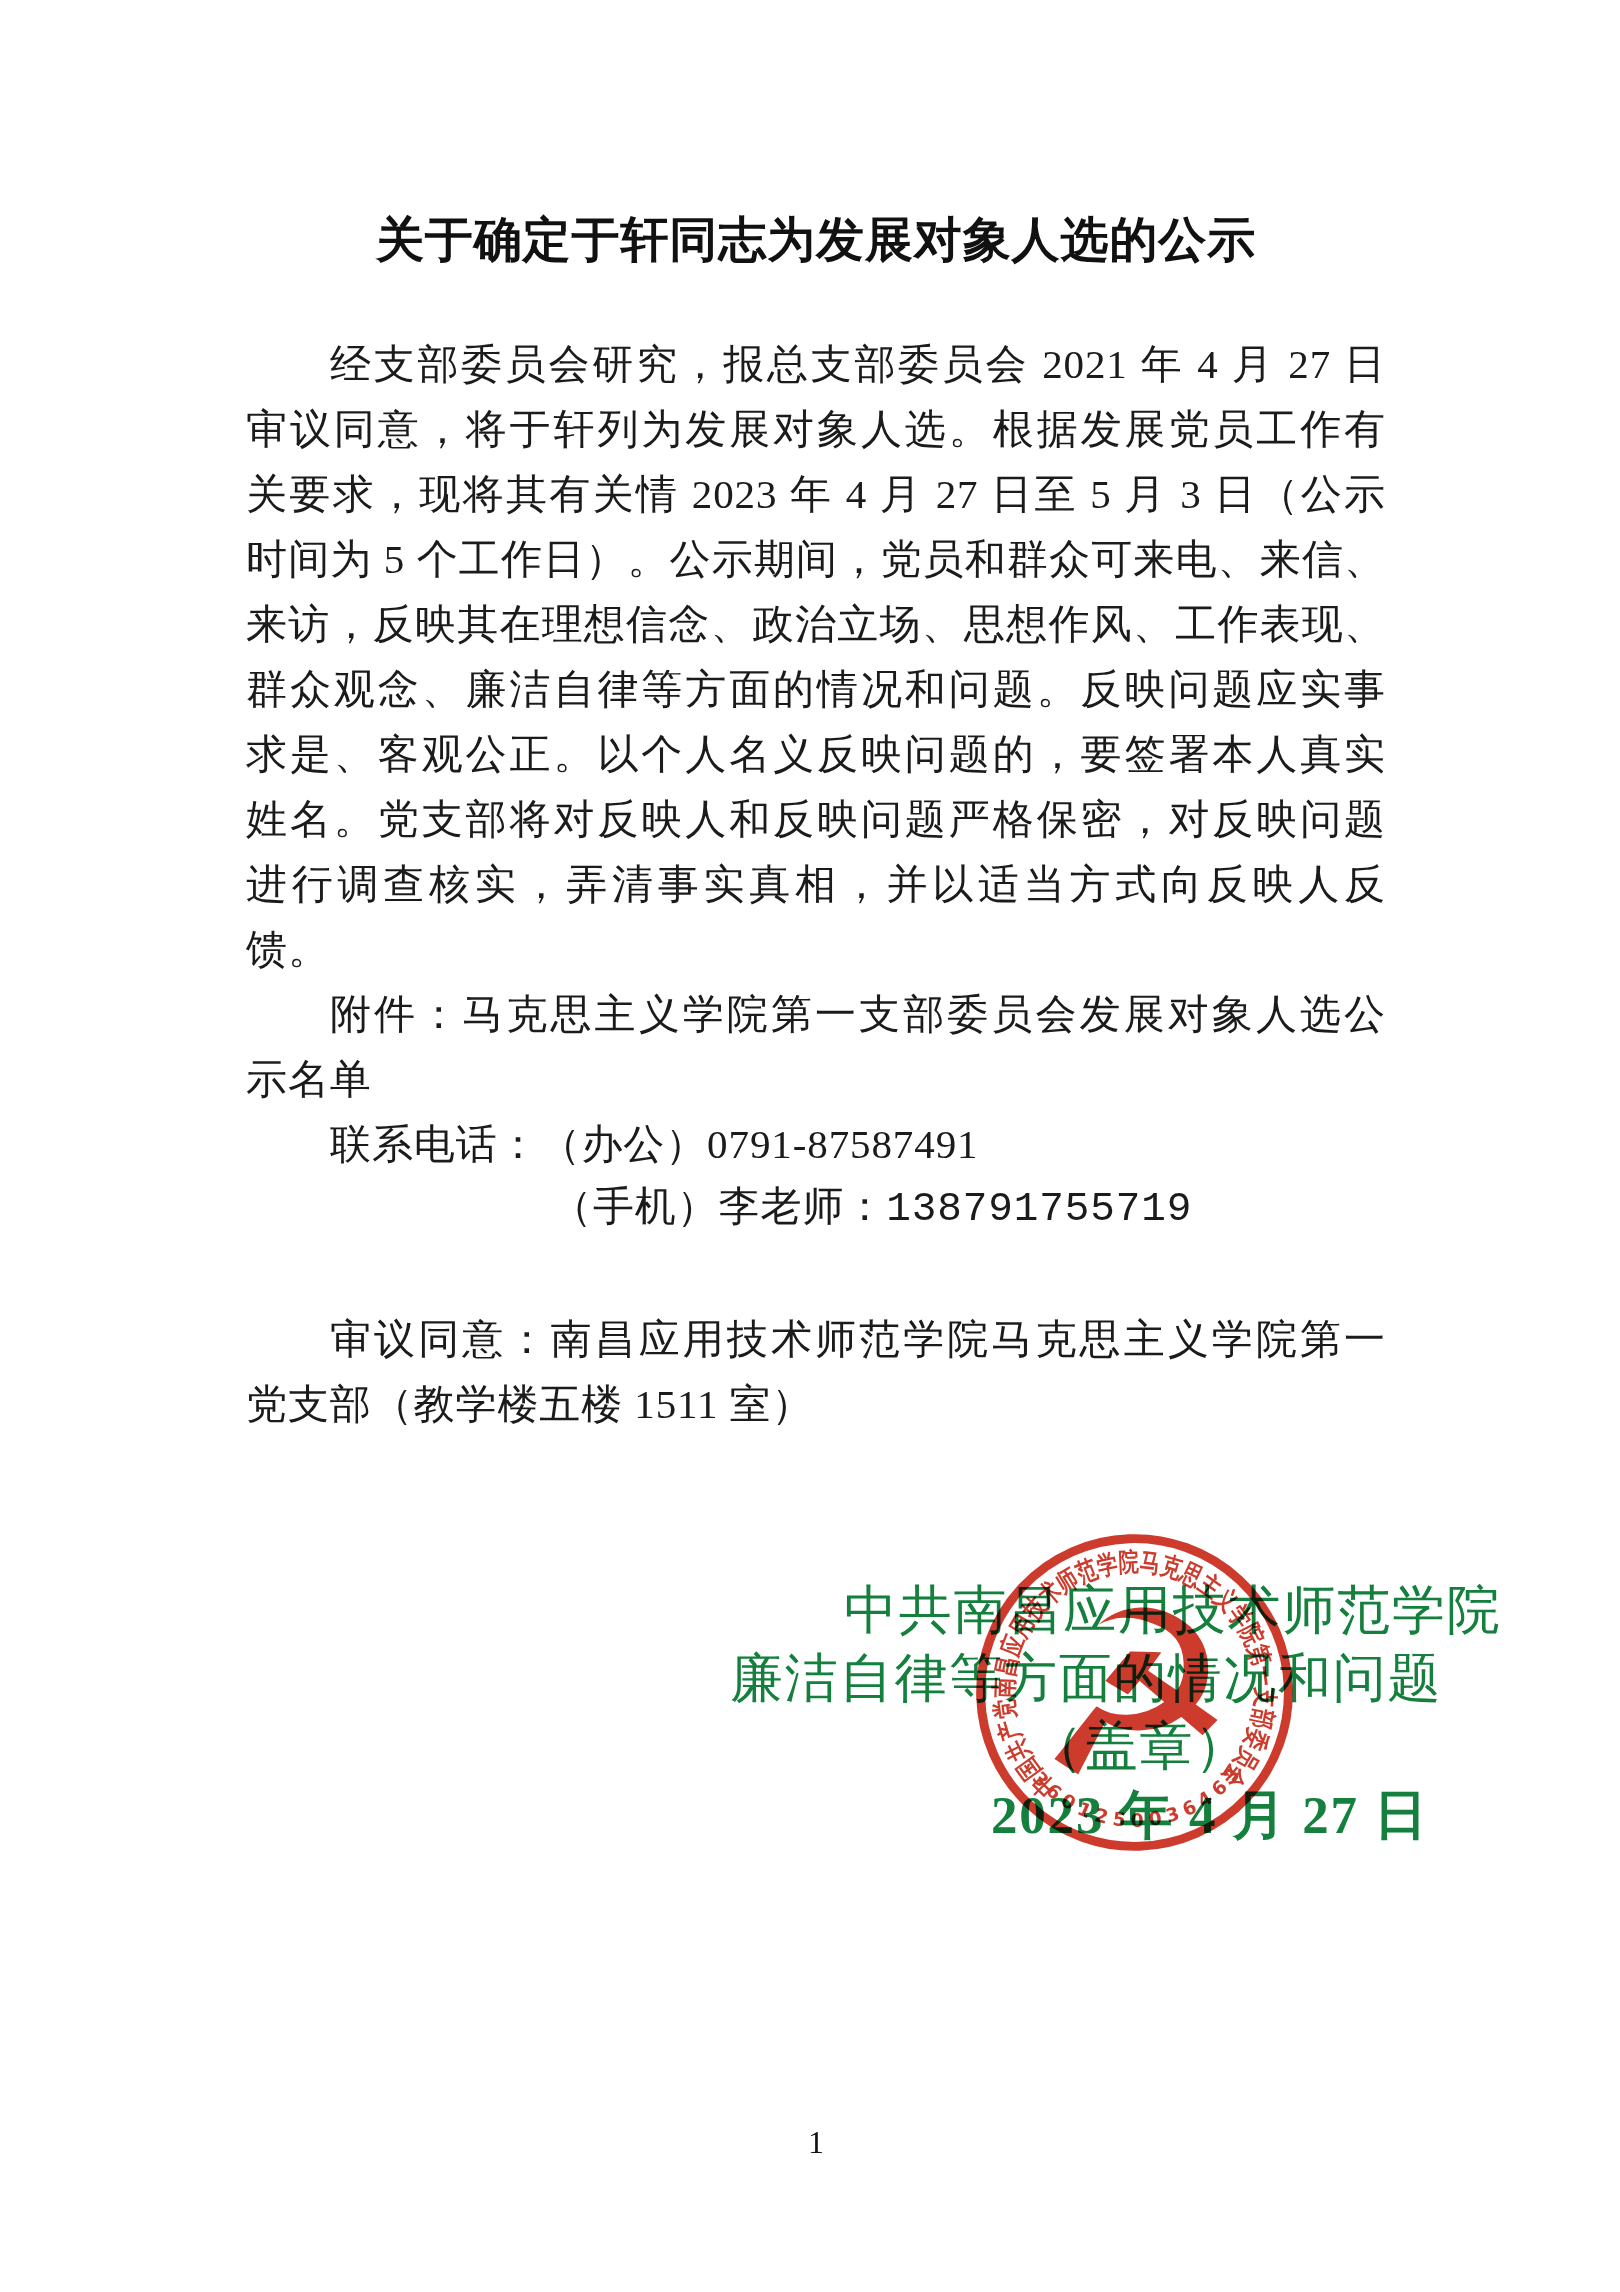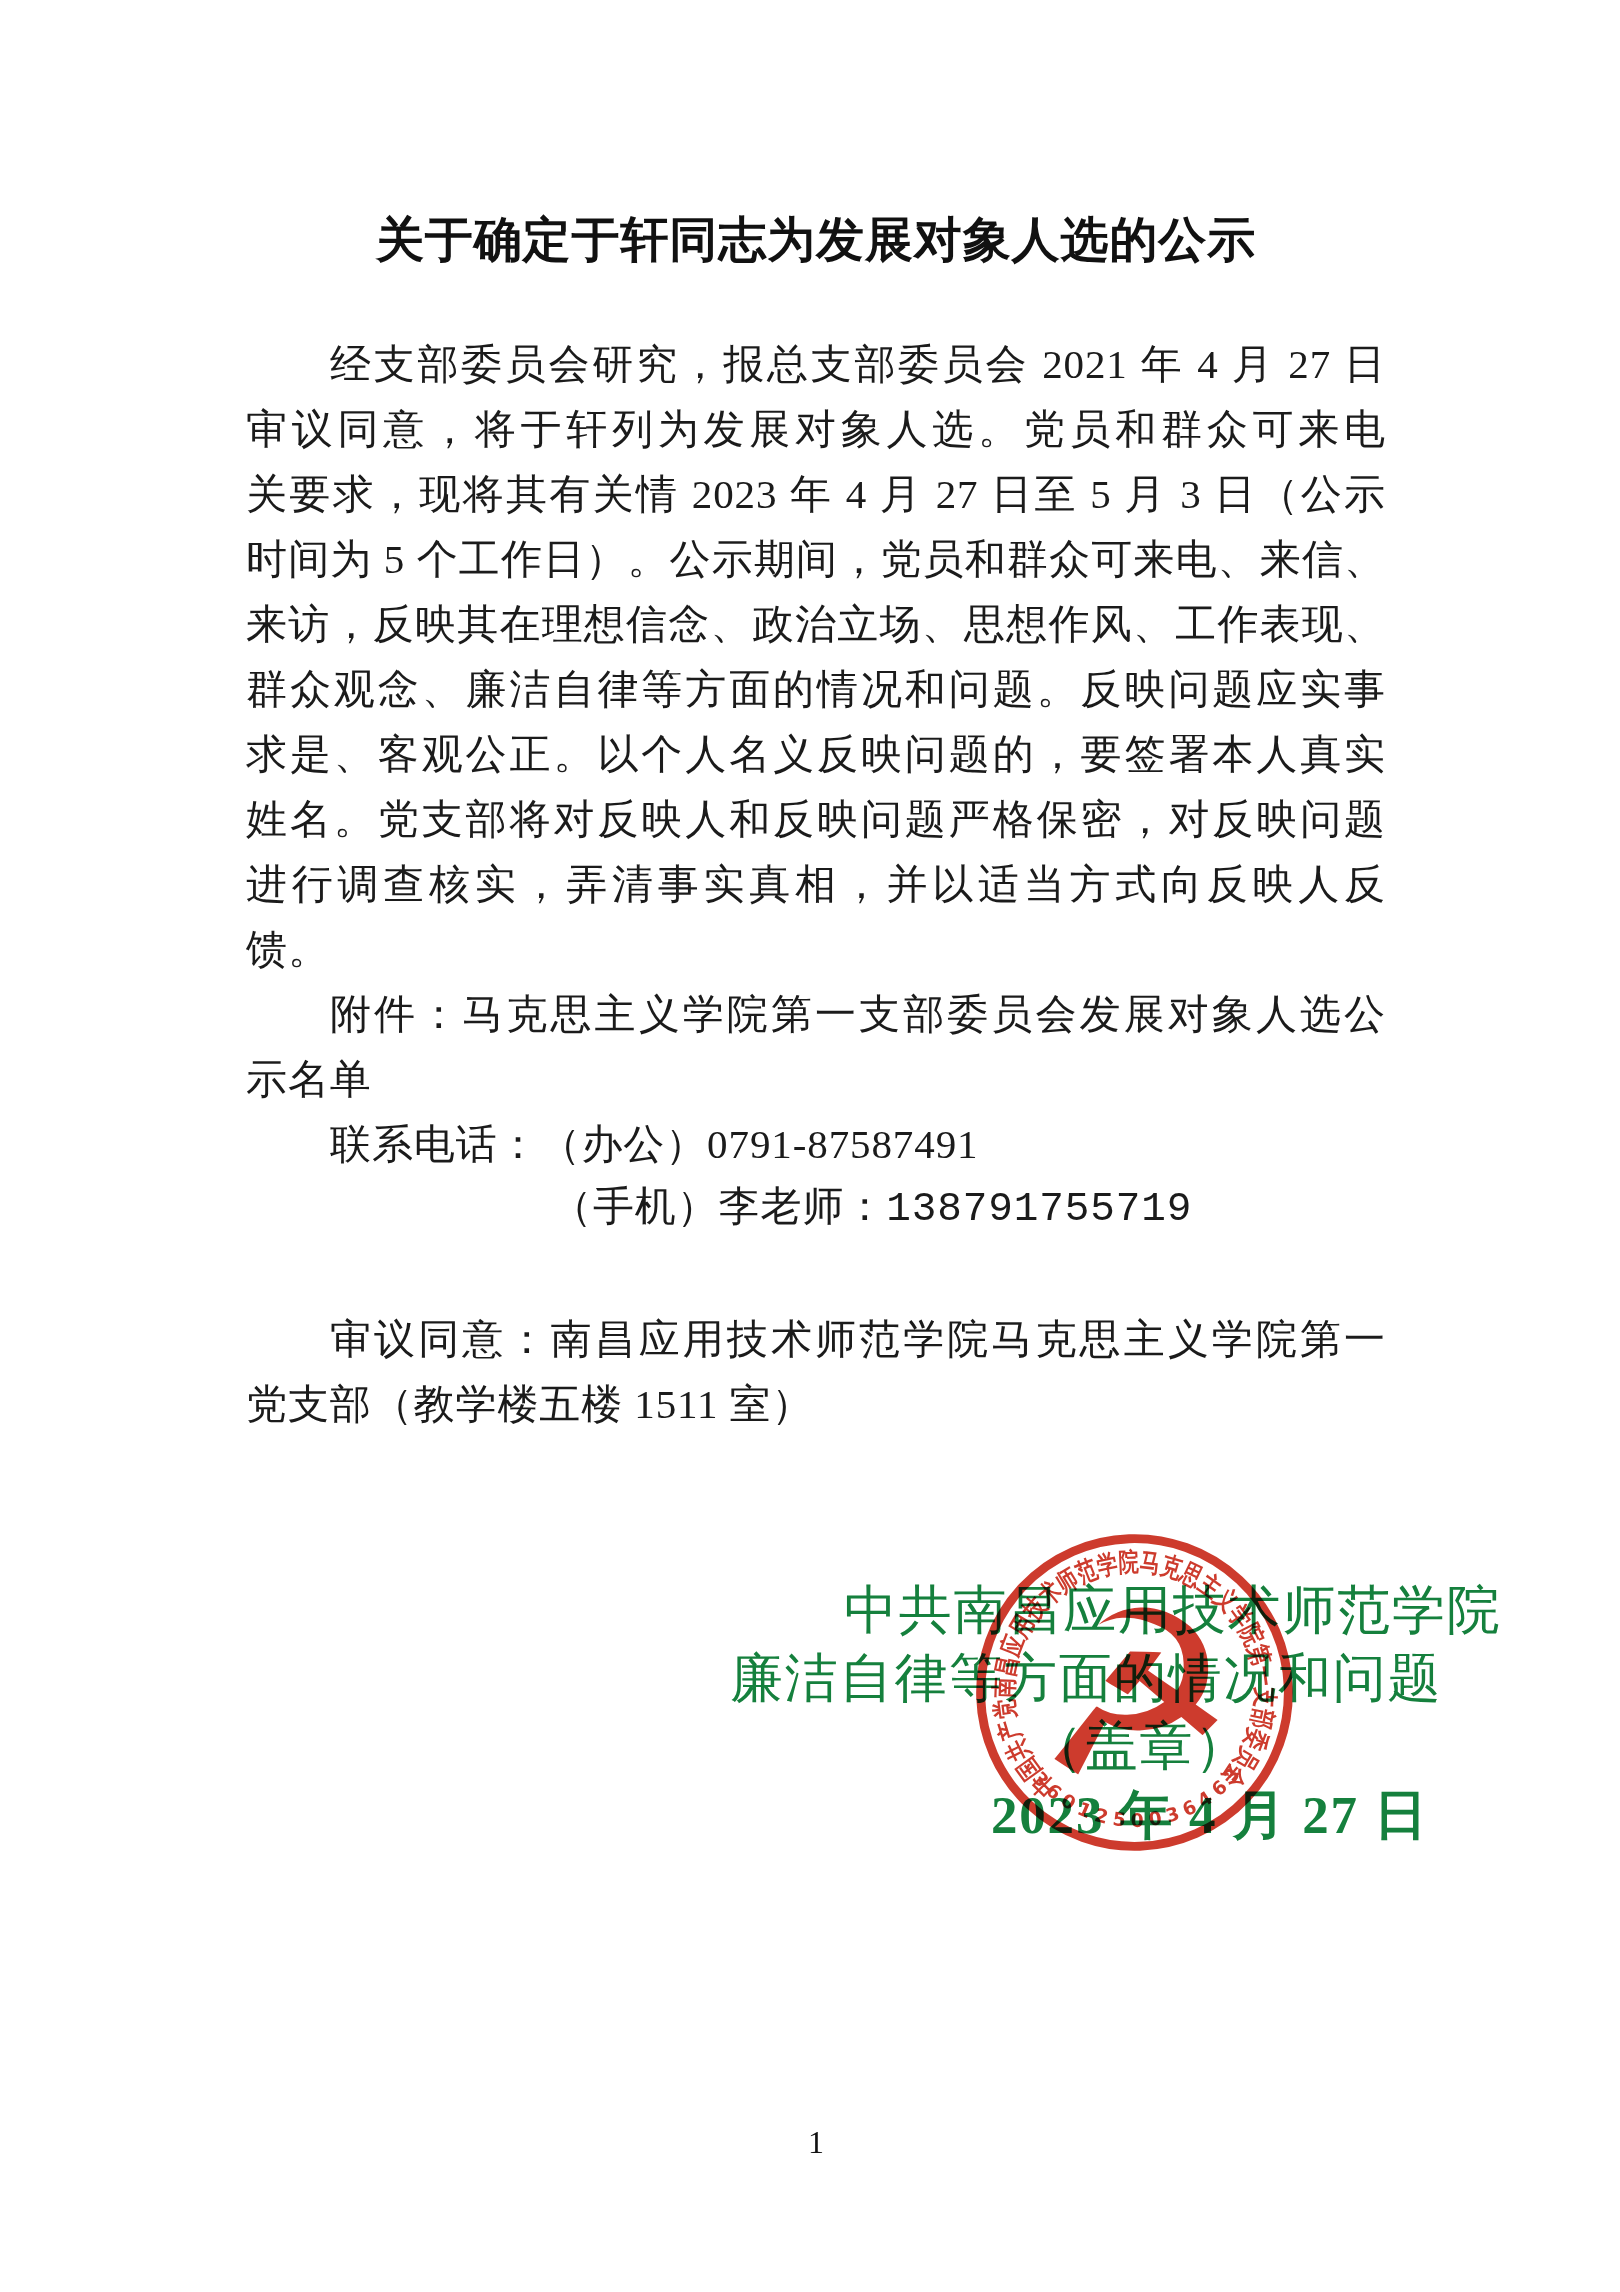--- a/index.html
+++ b/index.html
@@ -68,21 +68,21 @@
 </style>
 </head>
 <body>
 
 <div class="page">
 
   <h1 class="title">关于确定于轩同志为发展对象人选的公示</h1>
 
   <div class="content">
     <div class="ln jz ind2">经支部委员会研究，报总支部委员会 2021 年 4 月 27 日</div>
-    <div class="ln jz">审议同意，将于轩列为发展对象人选。党员和群众可来电</div>
+    <div class="ln jz">审议同意，将于轩列为发展对象人选。根据发展党员工作有</div>
     <div class="ln jz">关要求，现将其有关情 2023 年 4 月 27 日至 5 月 3 日（公示</div>
     <div class="ln jz">时间为 5 个工作日）。公示期间，党员和群众可来电、来信、</div>
     <div class="ln jz">来访，反映其在理想信念、政治立场、思想作风、工作表现、</div>
     <div class="ln jz">群众观念、廉洁自律等方面的情况和问题。反映问题应实事</div>
     <div class="ln jz">求是、客观公正。以个人名义反映问题的，要签署本人真实</div>
     <div class="ln jz">姓名。党支部将对反映人和反映问题严格保密，对反映问题</div>
     <div class="ln jz">进行调查核实，弄清事实真相，并以适当方式向反映人反</div>
     <div class="ln">馈。</div>
     <div class="ln jz ind2">附件：马克思主义学院第一支部委员会发展对象人选公</div>
     <div class="ln">示名单</div>

